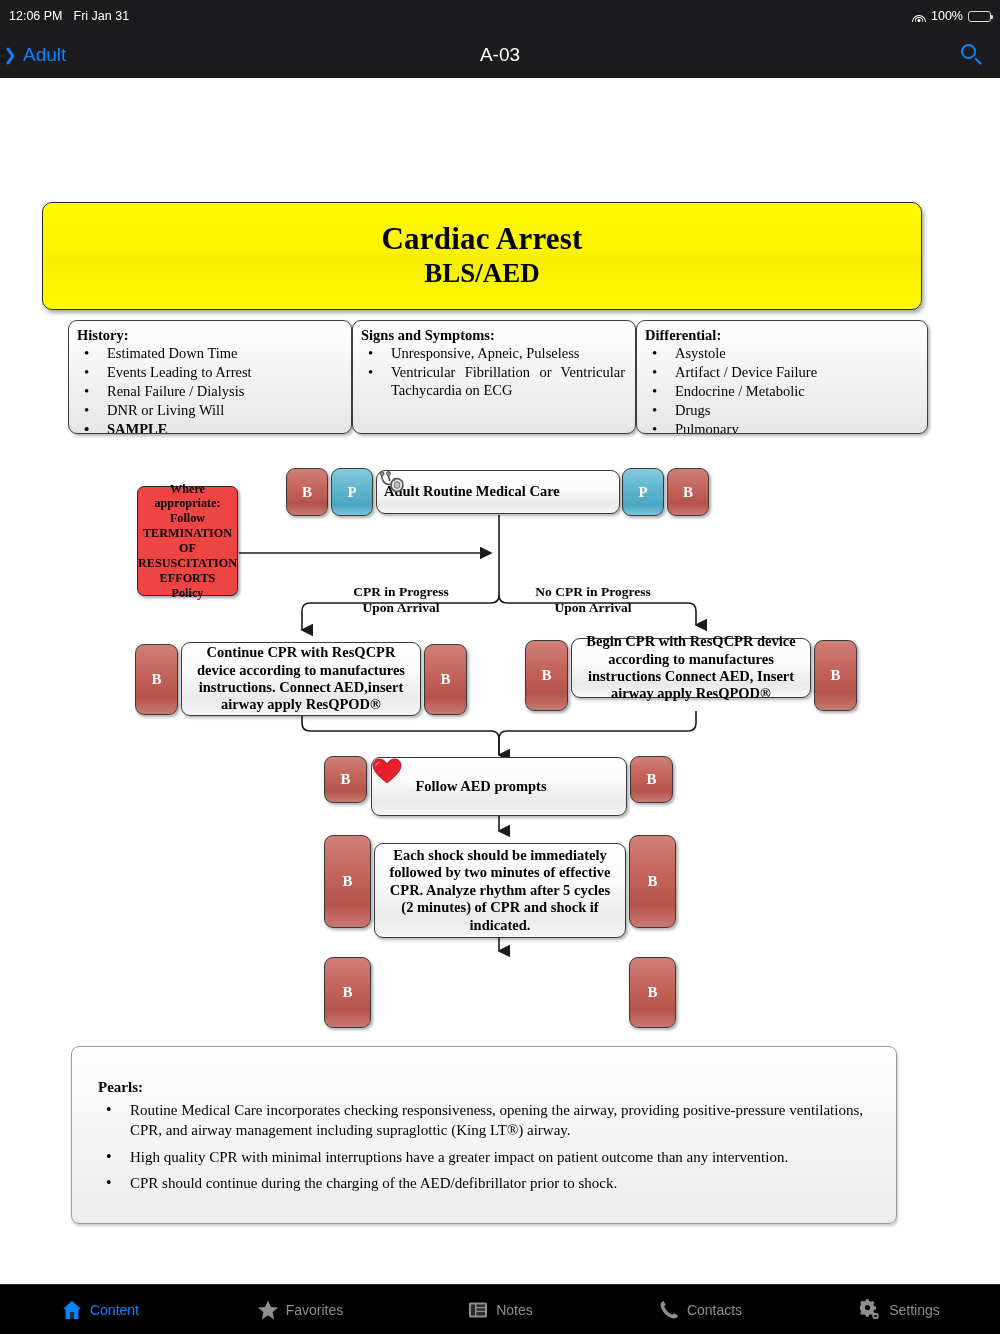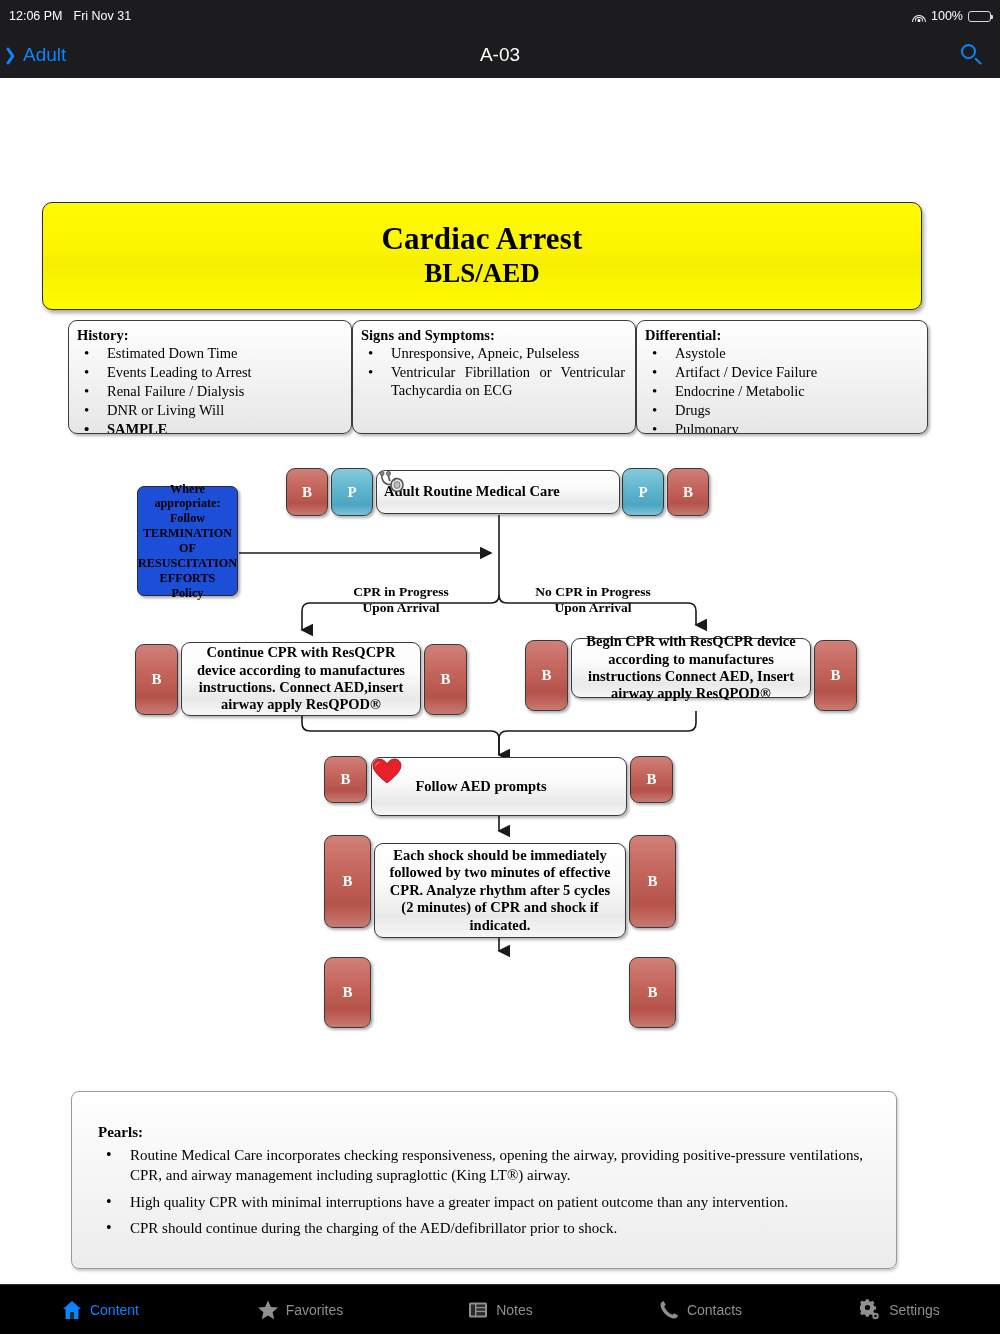--- a/index.html
+++ b/index.html
@@ -143,40 +143,40 @@
     box-shadow: 1.5px 2px 3px rgba(0,0,0,.3);
     display: flex; align-items: center; justify-content: center;
     text-align: center; color: #000; font-weight: bold; font-size: 14.5px;
     line-height: 1.2; padding: 4px 7px; z-index: 2;
   }
   .fbox.lead { justify-content: flex-start; }
   .fbox .txt { width: 100%; }
 
   #yellow-policy {
     position: absolute; left: 137px; top: 408px; width: 101px; height: 110px;
-    background: #1d4ed8; border: 1.6px solid #2a2a2a; border-radius: 7px;
+    background: #ef4444; border: 1.6px solid #2a2a2a; border-radius: 7px;
     box-shadow: 2px 2px 3px rgba(0,0,0,.35);
     display: flex; flex-direction: column; align-items: center; justify-content: center;
     text-align: center; font-weight: bold; font-size: 12.2px; line-height: 1.22; color: #000;
     z-index: 3;
   }
 
   .branch-lbl {
     position: absolute; text-align: center; font-weight: bold;
     font-size: 13.5px; line-height: 1.18; color: #000; z-index: 3;
   }
 
   
   .steth { width: 32px; height: 26px; flex: 0 0 auto; margin-right: 4px; }
   
   .heart { width: 30px; height: 27px; flex: 0 0 auto; margin-right: 6px; }
 
   
   #pearls {
-    position: absolute; left: 71px; top: 1013px; width: 826px; height: 178px;
+    position: absolute; left: 71px; top: 968px; width: 826px; height: 178px;
     background: linear-gradient(180deg,#ffffff 0%,#f7f7f7 40%,#ececec 100%);
     border: 1.3px solid #9a9a9a; border-radius: 8px;
     box-shadow: 1px 2px 3px rgba(0,0,0,.22);
     padding: 32px 26px 10px 26px;
   }
   #pearls .hd { font-size: 15px; font-weight: bold; color: #000; margin-bottom: 4px; }
   #pearls ul { list-style: none; }
   #pearls li {
     font-size: 15px; color: #000; line-height: 1.35;
     padding-left: 32px; position: relative; margin-bottom: 6px;
@@ -198,21 +198,21 @@
     gap: 7px; cursor: pointer; color: #8e8e93; font-size: 14px;
   }
   .tab.active { color: #0a84ff; }
   .tab .ico { width: 22px; height: 22px; display: block; }
 </style>
 </head>
 <body>
 
 <div id="status-bar">
   <span class="sb-time">12:06 PM</span>
-  <span class="sb-date">Fri Nov 31</span>
+  <span class="sb-date">Fri Jan 31</span>
   <span class="sb-right">
     <span class="wifi-ico">
         <i class="a"></i>
         <i class="b"></i>
         <i class="c"></i>
       </span>
     <span>100%</span>
     <span class="batt"><span class="batt-fill"></span></span>
   </span>
 </div>

